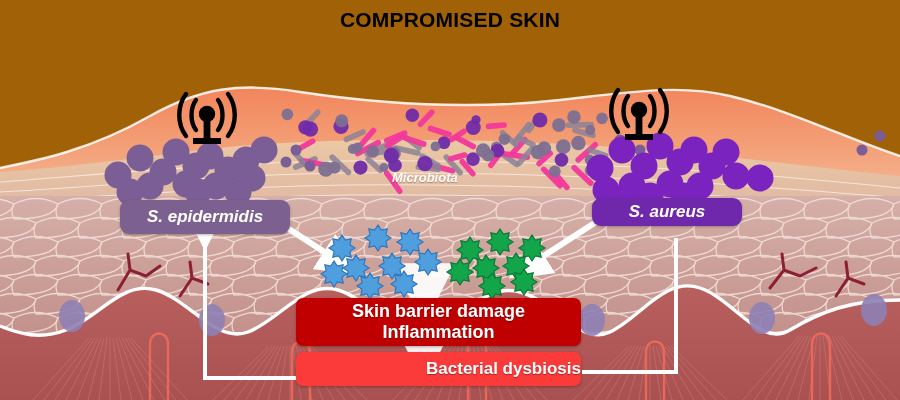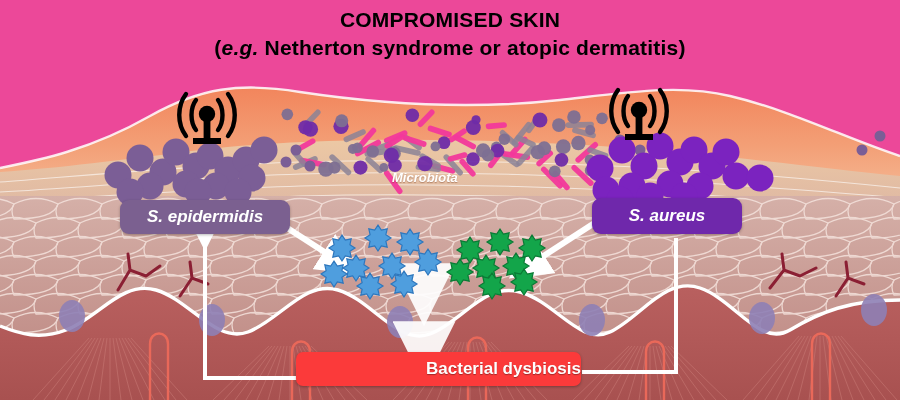--- a/index.html
+++ b/index.html
@@ -1,35 +1,35 @@
 <!DOCTYPE html>
 <html><head>
 <meta charset="utf-8">
 <style>
   html,body{margin:0;padding:0;background:#fff;}
   body{font-family:"Liberation Sans",sans-serif;}
-  #stage{position:relative;width:900px;height:400px;background:#ec4899;overflow:hidden;}
+  #stage{position:relative;width:900px;height:400px;background:#a16207;overflow:hidden;}
 
   
   .title{position:absolute;left:0;width:900px;text-align:center;color:#000;font-weight:bold;}
   #main-title{top:8px;font-size:21px;letter-spacing:.2px;}
   #sub-title{top:36px;font-size:21px;letter-spacing:.2px;}
   #sub-title .it{font-style:italic;}
   #microbiota-label{position:absolute;left:392px;top:170px;font-size:13px;font-style:italic;
     font-weight:bold;color:#ffffff;text-shadow:0 1px 1px rgba(120,60,30,.45);text-align:right;}
 
   
   .antenna{position:absolute;width:70px;height:62px;}
 
   
   .bac-label{position:absolute;border-radius:9px;color:#fff;font-weight:bold;font-style:italic;
     font-size:17px;display:flex;align-items:center;justify-content:center;
     box-shadow:0 1px 3px rgba(0,0,0,.28);}
   #label-sepidermidis{left:120px;top:200px;width:170px;height:34px;background:#7b6090;}
-  #label-saureus{left:592px;top:198px;width:150px;height:36px;background:#6f28ab;}
+  #label-saureus{left:592px;top:198px;width:150px;height:28px;background:#6f28ab;}
 
   
   .out-box{position:absolute;border-radius:7px;color:#fff;font-weight:bold;text-align:center;
     display:flex;flex-direction:column;align-items:center;justify-content:center;line-height:1.15;
     box-shadow:0 1px 3px rgba(0,0,0,.3);}
   #box-damage{left:296px;top:298px;width:285px;height:48px;background:#c00000;font-size:18px;}
   #box-dysbiosis{left:296px;top:352px;width:285px;height:34px;background:#fb3a3a;font-size:17px;align-items:flex-end;}
   .out-box span{display:block;text-shadow:0 1px 1px rgba(0,0,0,.35);}
   svg.ov{position:absolute;left:0;top:0;width:900px;height:400px;pointer-events:none;}
 </style>
@@ -579,24 +579,27 @@
       <path d="M14,6 C5,18 5,36 14,48"></path>
       <path d="M46,12 C52,20 52,34 46,42"></path>
       <path d="M56,6 C65,18 65,36 56,48"></path>
     </g>
     <circle cx="35" cy="26" r="8.2" fill="#000"></circle>
     <rect x="31.6" y="30" width="6.8" height="24" fill="#000"></rect>
     <rect x="21" y="50" width="28" height="6" fill="#000"></rect>
   </svg>
 
   <div class="title" id="main-title">COMPROMISED SKIN</div>
-  <div class="title" id="sub-title"><span>(</span><span class="it">e.g.</span><span> Netherton syndrome or atopic dermatitis)</span></div>
 
   <div id="microbiota-label">Microbiota</div>
 
   <div class="bac-label" id="label-sepidermidis">S. epidermidis</div>
   <div class="bac-label" id="label-saureus">S. aureus</div>
 
+  <div class="out-box" id="box-damage">
+    <span>Skin barrier damage</span>
+    <span>Inflammation</span>
+  </div>
   <div class="out-box" id="box-dysbiosis">
     <span>Bacterial dysbiosis</span>
   </div>
 
 </div>
 
 </body></html>

